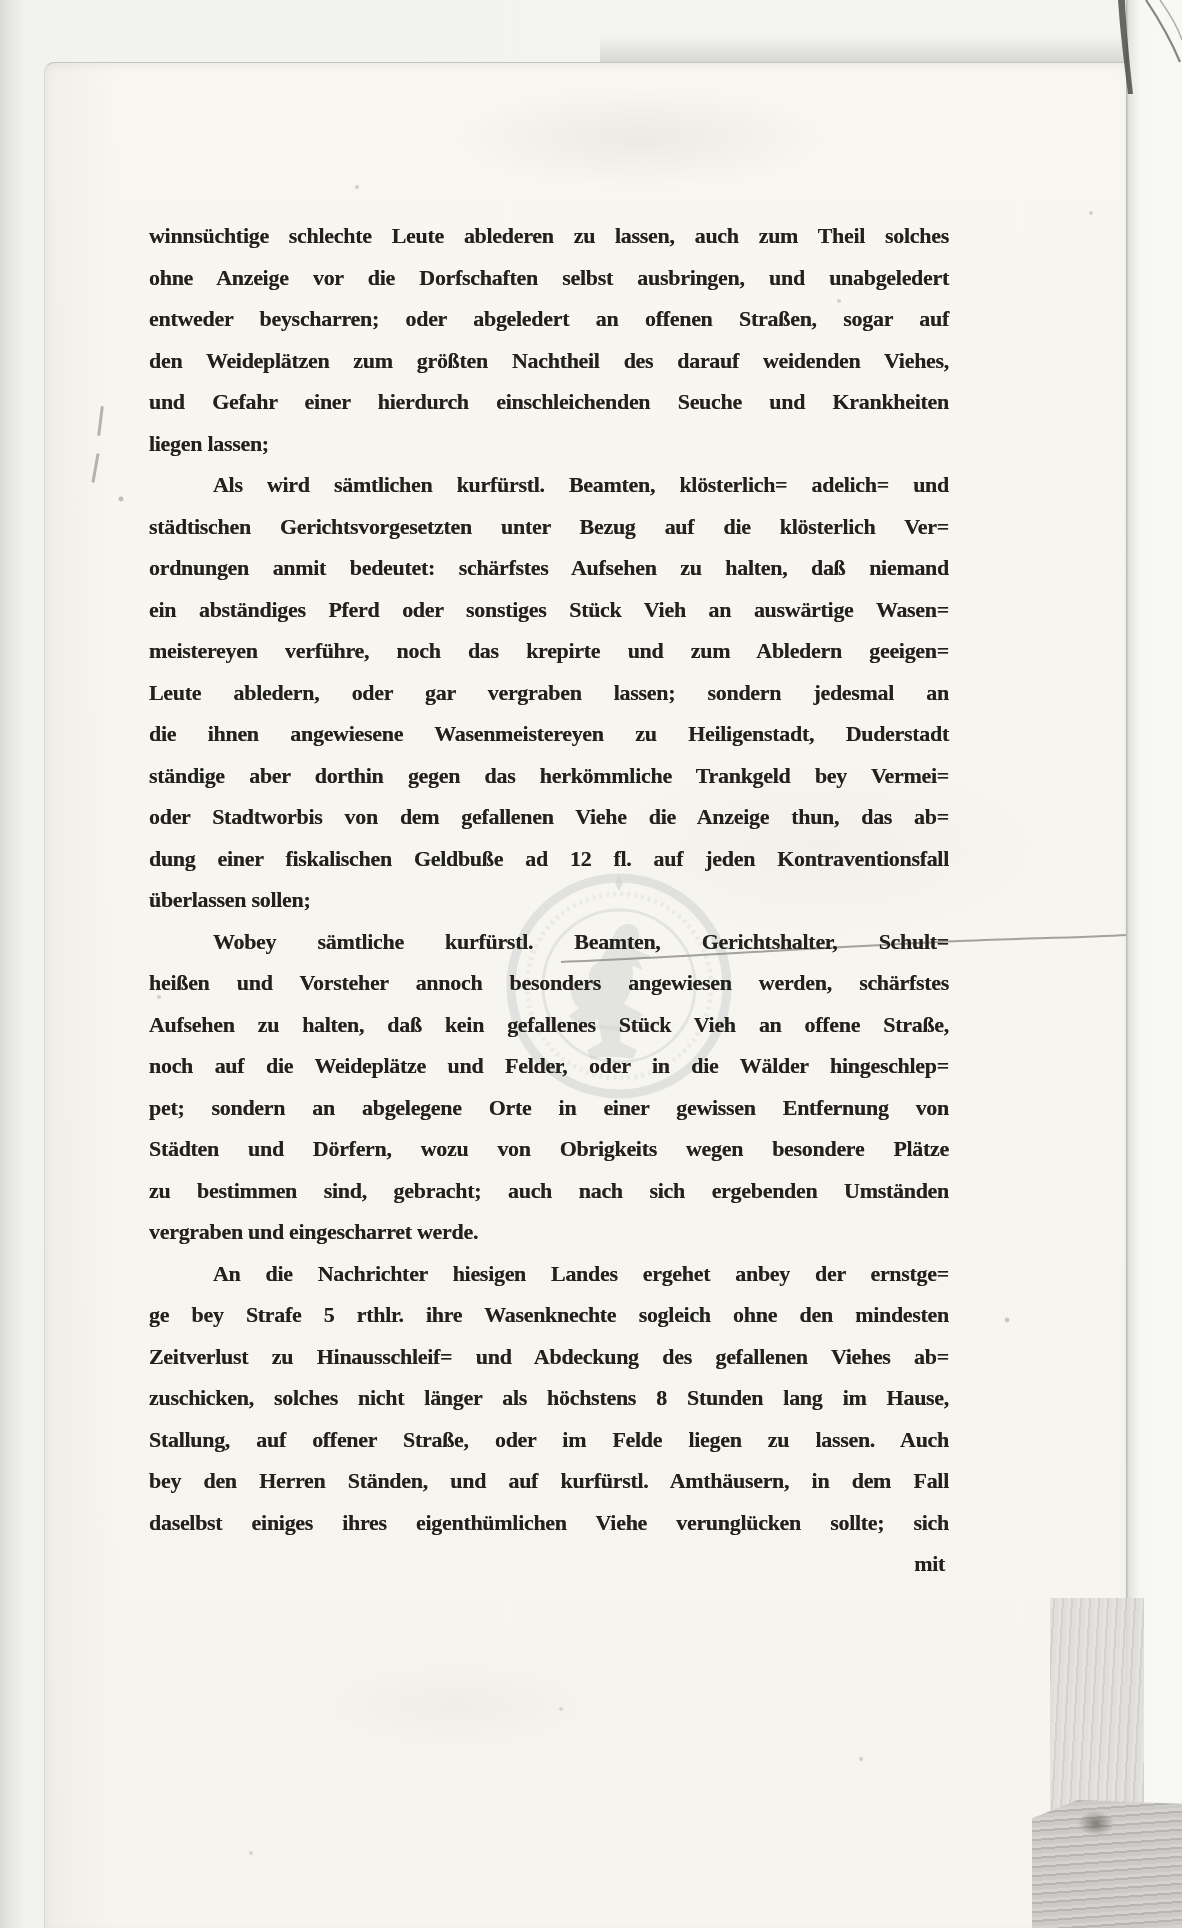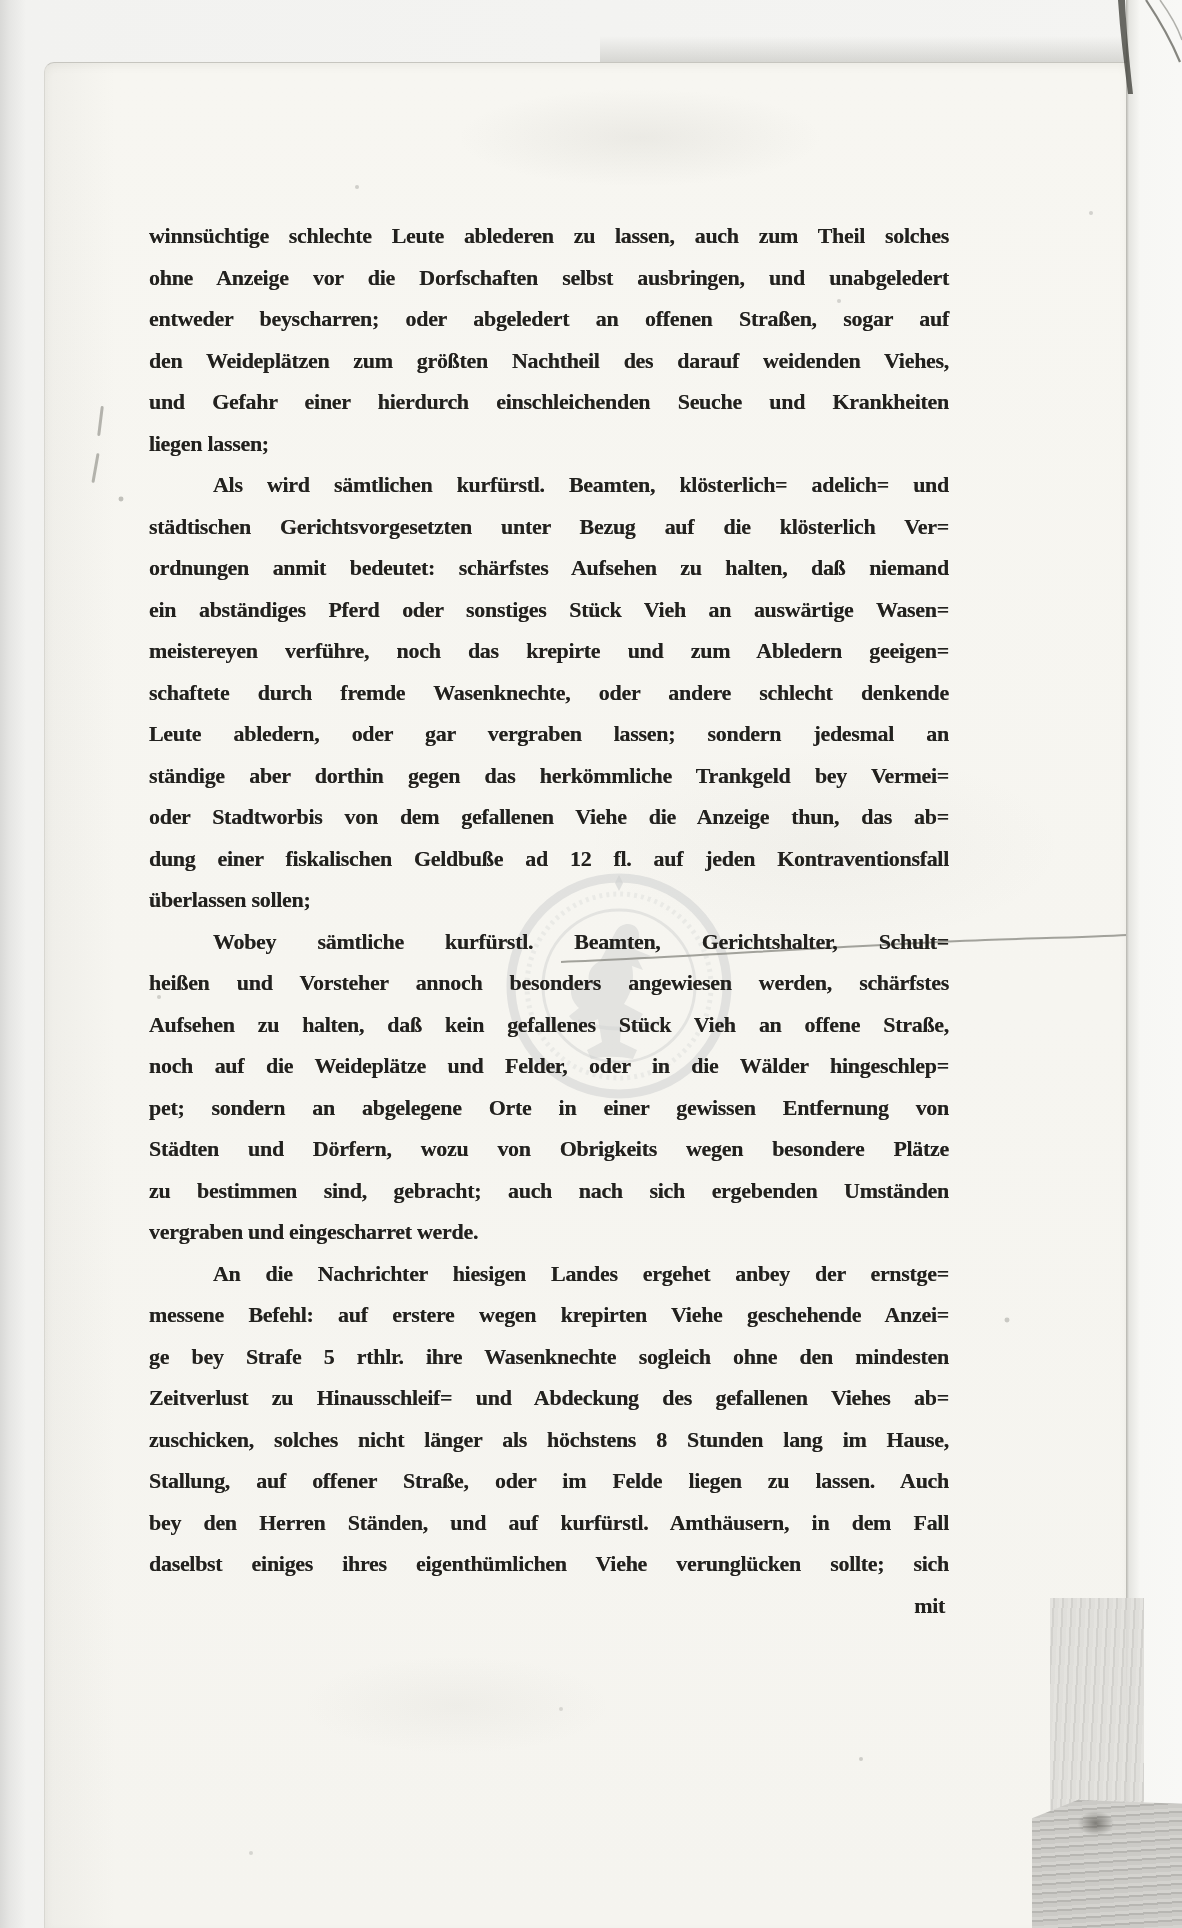--- a/index.html
+++ b/index.html
@@ -105,36 +105,35 @@
           <div class="line">ohne Anzeige vor die Dorfschaften selbst ausbringen, und unabgeledert</div>
           <div class="line">entweder beyscharren; oder abgeledert an offenen Straßen, sogar auf</div>
           <div class="line">den Weideplätzen zum größten Nachtheil des darauf weidenden Viehes,</div>
           <div class="line">und Gefahr einer hierdurch einschleichenden Seuche und Krankheiten</div>
           <div class="line left">liegen lassen;</div>
           <div class="line indent">Als wird sämtlichen kurfürstl. Beamten, klösterlich= adelich= und</div>
           <div class="line">städtischen Gerichtsvorgesetzten unter Bezug auf die klösterlich Ver=</div>
           <div class="line">ordnungen anmit bedeutet: schärfstes Aufsehen zu halten, daß niemand</div>
           <div class="line">ein abständiges Pferd oder sonstiges Stück Vieh an auswärtige Wasen=</div>
           <div class="line">meistereyen verführe, noch das krepirte und zum Abledern geeigen=</div>
-          <div class="line">schaftete durch fremde Wasenknechte, oder andere schlecht denkende</div>
           <div class="line">Leute abledern, oder gar vergraben lassen; sondern jedesmal an</div>
+          <div class="line">die ihnen angewiesene Wasenmeistereyen zu Heiligenstadt, Duderstadt</div>
           <div class="line">ständige aber dorthin gegen das herkömmliche Trankgeld bey Vermei=</div>
           <div class="line">oder Stadtworbis von dem gefallenen Viehe die Anzeige thun, das ab=</div>
           <div class="line">dung einer fiskalischen Geldbuße ad 12 fl. auf jeden Kontraventionsfall</div>
           <div class="line left">überlassen sollen;</div>
           <div class="line indent">Wobey sämtliche kurfürstl. Beamten, Gerichtshalter, Schult=</div>
           <div class="line">heißen und Vorsteher annoch besonders angewiesen werden, schärfstes</div>
           <div class="line">Aufsehen zu halten, daß kein gefallenes Stück Vieh an offene Straße,</div>
           <div class="line">noch auf die Weideplätze und Felder, oder in die Wälder hingeschlep=</div>
           <div class="line">pet; sondern an abgelegene Orte in einer gewissen Entfernung von</div>
           <div class="line">Städten und Dörfern, wozu von Obrigkeits wegen besondere Plätze</div>
           <div class="line">zu bestimmen sind, gebracht; auch nach sich ergebenden Umständen</div>
           <div class="line left">vergraben und eingescharret werde.</div>
           <div class="line indent">An die Nachrichter hiesigen Landes ergehet anbey der ernstge=</div>
-          <div class="line">messene Befehl: auf erstere wegen krepirten Viehe geschehende Anzei=</div>
           <div class="line">ge bey Strafe 5 rthlr. ihre Wasenknechte sogleich ohne den mindesten</div>
           <div class="line">Zeitverlust zu Hinausschleif= und Abdeckung des gefallenen Viehes ab=</div>
           <div class="line">zuschicken, solches nicht länger als höchstens 8 Stunden lang im Hause,</div>
           <div class="line">Stallung, auf offener Straße, oder im Felde liegen zu lassen. Auch</div>
           <div class="line">bey den Herren Ständen, und auf kurfürstl. Amthäusern, in dem Fall</div>
           <div class="line">daselbst einiges ihres eigenthümlichen Viehe verunglücken sollte; sich</div>
         </div>
       <div class="catchword">mit</div>
     </div>
 

